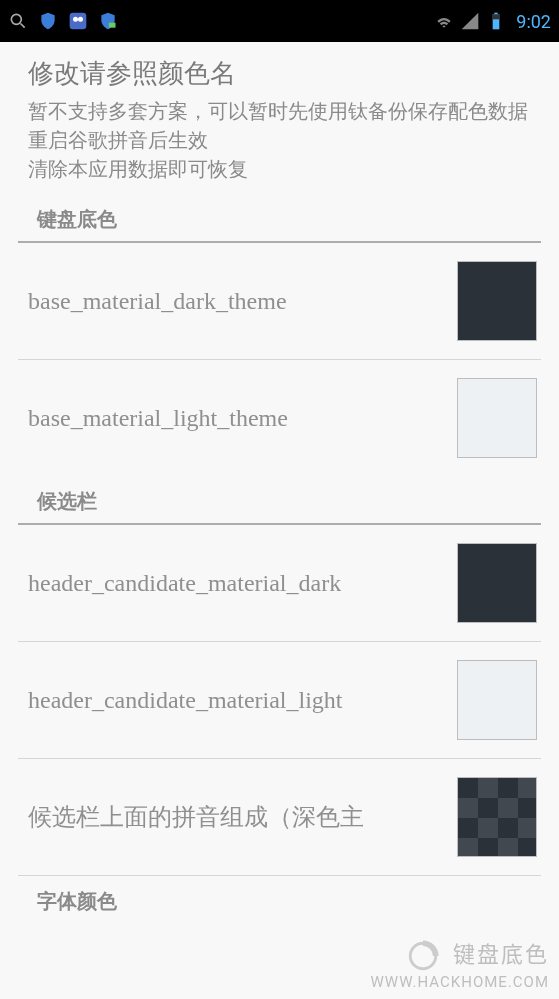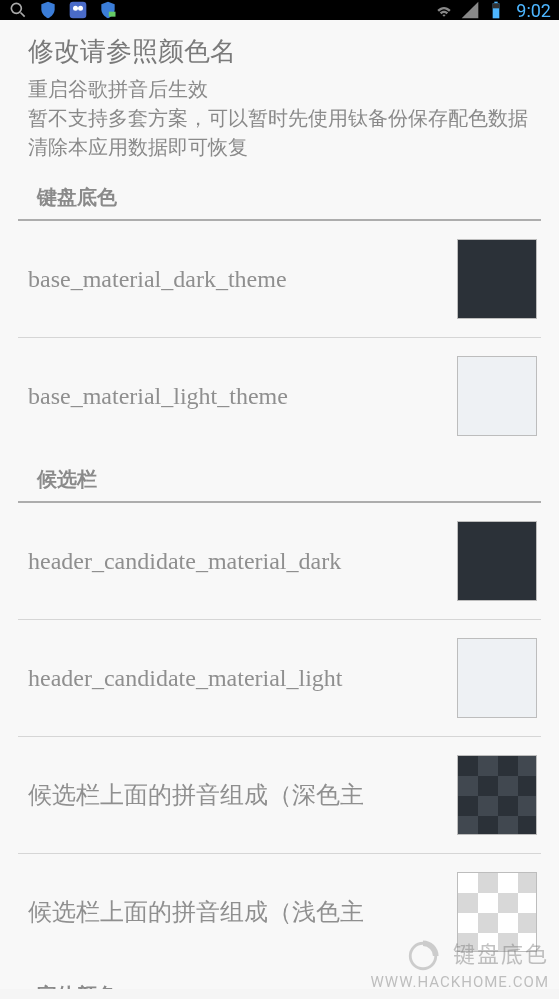--- a/index.html
+++ b/index.html
@@ -5,21 +5,21 @@
     * { margin: 0; padding: 0; box-sizing: border-box; }
     body {
       width: 559px;
       height: 999px;
       font-family: Roboto, "Noto Sans CJK SC", sans-serif;
       background: #f5f5f5;
       overflow: hidden;
       position: relative;
     }
     .status-bar {
-      height: 20px;
+      height: 42px;
       background: #000;
       display: flex;
       align-items: center;
       padding: 0 8px;
       color: #fff;
     }
     .status-left {
       display: flex;
       gap: 10px;
       align-items: center;
@@ -181,22 +181,22 @@
           <rect x="8" y="4" width="8" height="6" fill="#333"></rect>
         </svg>
     </span>
     <span class="clock">9:02</span>
   </div>
 </div>
 
 <div class="content">
   <div class="header-section">
     <div class="header-title">修改请参照颜色名</div>
+    <div class="header-sub">暂不支持多套方案，可以暂时先使用钛备份保存配色数据</div>
     <div class="header-sub">重启谷歌拼音后生效</div>
-    <div class="header-sub">暂不支持多套方案，可以暂时先使用钛备份保存配色数据</div>
     <div class="header-sub">清除本应用数据即可恢复</div>
   </div>
 
   <div class="section-header">键盘底色</div>
   <div class="section-divider"></div>
 
   <div class="item-row">
     <div class="item-label">base_material_dark_theme</div>
     <div class="swatch swatch-dark"></div>
   </div>
@@ -221,24 +221,20 @@
     <div class="swatch swatch-light"></div>
   </div>
   <div class="item-divider"></div>
 
   <div class="item-row">
     <div class="item-label">候选栏上面的拼音组成（深色主</div>
     <div class="swatch swatch-checker-dark"></div>
   </div>
   <div class="item-divider"></div>
 
-  <div class="item-row">
-    <div class="item-label">候选栏上面的拼音组成（浅色主</div>
-    <div class="swatch swatch-checker-light"></div>
-  </div>
 
   <div class="section-header">字体颜色</div>
 </div>
 
 <div class="watermark">
   <div class="wm-top">
     <span class="wm-logo">
       <svg viewBox="0 0 24 24" fill="none" stroke="#999" stroke-width="2">
           <circle cx="12" cy="12" r="9"></circle>
           <path d="M12 3 A9 9 0 0 1 21 12" stroke-width="4"></path>

